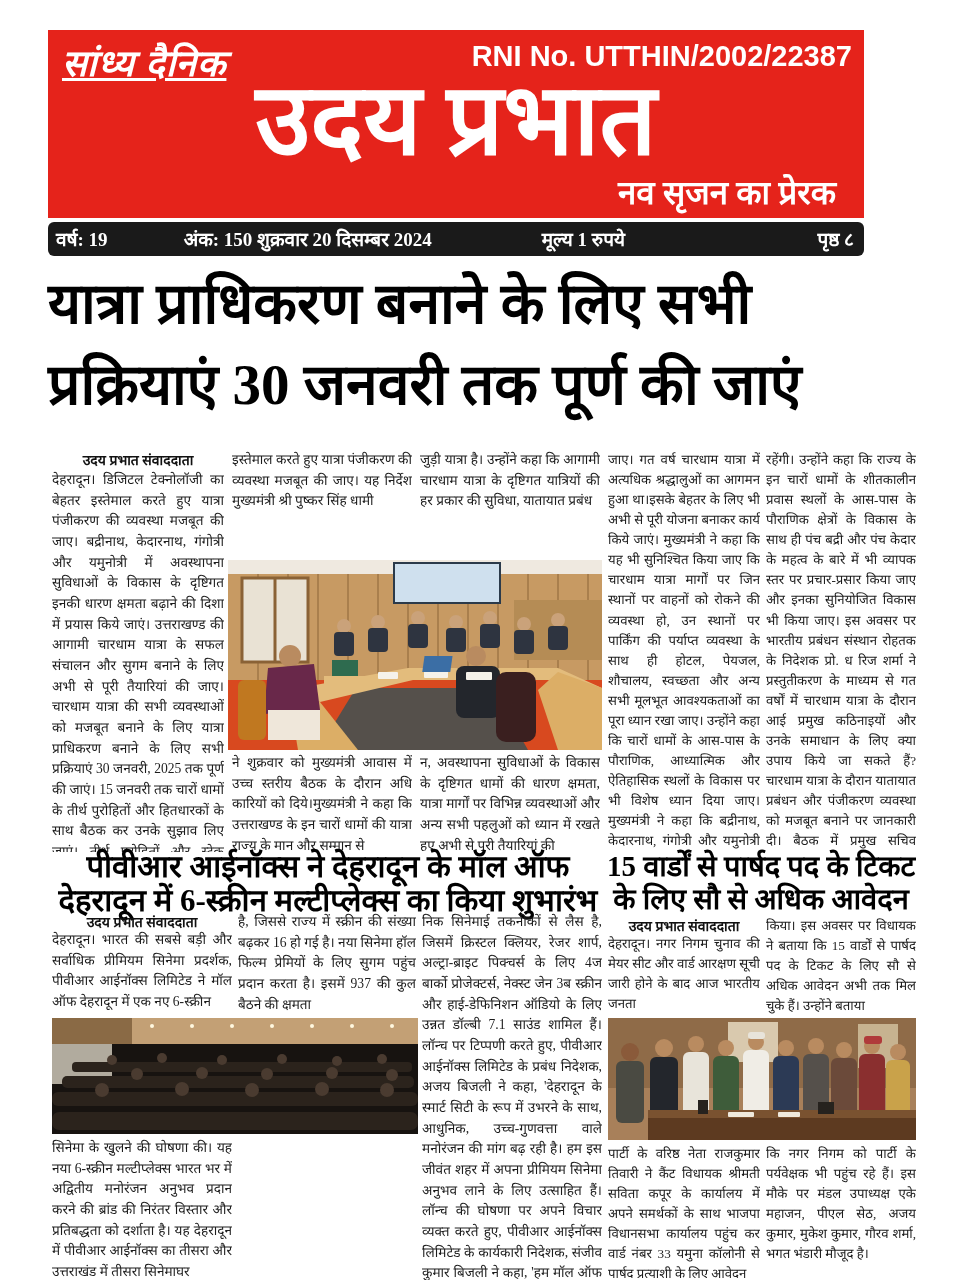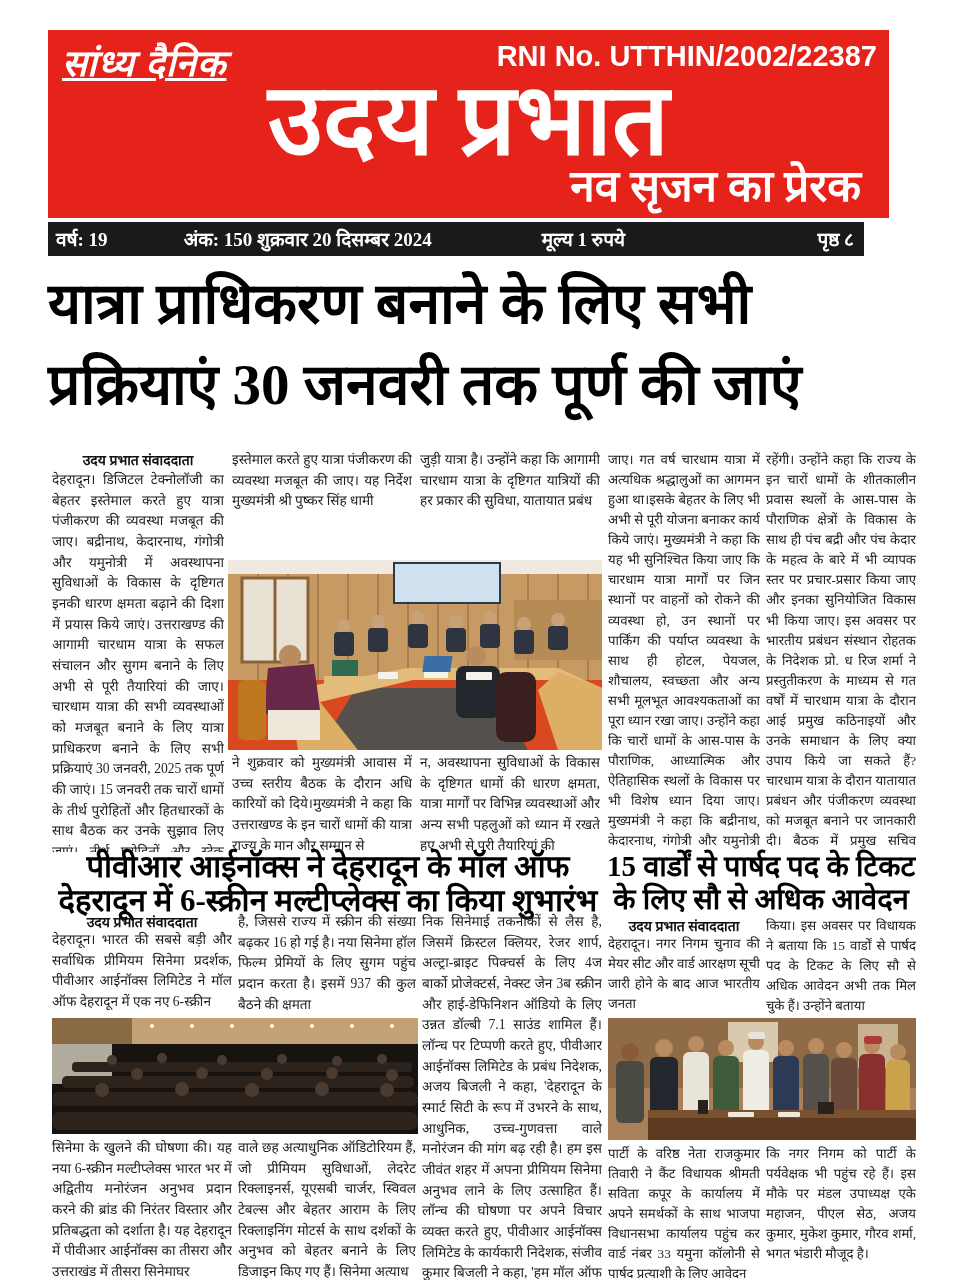--- a/index.html
+++ b/index.html
@@ -8,36 +8,36 @@
     font-family:"Liberation Serif","DejaVu Serif",serif;
     -webkit-font-smoothing:antialiased;
   }
   #page{
     position:relative;width:960px;height:1280px;background:#ffffff;overflow:hidden;
   }
   .abs{position:absolute;}
 
   
   .masthead{
-    left:48px;top:30px;width:816px;height:188px;background:#e5231b;color:#ffffff;padding-left:25px;
+    left:48px;top:30px;width:816px;height:188px;background:#e5231b;color:#ffffff;
   }
   .edition-label{
     position:absolute;left:14px;top:6px;font-size:37px;font-weight:bold;font-style:italic;
     text-decoration:underline;letter-spacing:1px;white-space:nowrap;
   }
   .rni{
     position:absolute;right:12px;top:10px;font-size:29px;font-weight:bold;
     font-family:"Liberation Sans","DejaVu Sans",sans-serif;white-space:nowrap;
   }
   .paper-title{
     position:absolute;left:0;right:0;top:36px;text-align:center;
     font-size:100px;font-weight:bold;line-height:1.1;white-space:nowrap;
   }
   .tagline{
-    position:absolute;right:28px;bottom:4px;font-size:44px;font-weight:bold;white-space:nowrap;
+    position:absolute;right:28px;bottom:4px;font-size:33px;font-weight:bold;white-space:nowrap;
   }
 
   
   .datebar{
     left:48px;top:222px;width:816px;height:34px;background:#1a1a1a;color:#ffffff;
     display:flex;align-items:center;font-size:19px;font-weight:bold;
   }
   .datebar span{white-space:nowrap;}
   .db-year{margin-left:8px;}
   .db-issue{margin-left:76px;}
@@ -71,21 +71,21 @@
 
 <div id="page">
 
   <div class="abs masthead" style="background: rgb(229, 35, 27);">
     <div class="edition-label">सांध्य दैनिक</div>
     <div class="rni">RNI No. UTTHIN/2002/22387</div>
     <div class="paper-title">उदय प्रभात</div>
     <div class="tagline">नव सृजन का प्रेरक</div>
   </div>
 
-  <div class="abs datebar" style="background: rgb(26, 26, 26);">
+  <div class="abs datebar" style="background: rgb(26, 26, 26); border-radius: 6px;">
     <span class="db-year">वर्ष: 19</span>
     <span class="db-issue">अंक: 150 शुक्रवार 20 दिसम्बर 2024</span>
     <span class="db-price">मूल्य 1 रुपये</span>
     <span class="db-page">पृष्ठ ८</span>
   </div>
 
   <div class="abs lead-headline">यात्रा प्राधिकरण बनाने के लिए सभी प्रक्रियाएं 30 जनवरी तक पूर्ण की जाएं</div>
 
   <div class="abs byline" style="left:52px;top:450px;width:172px;">उदय प्रभात संवाददाता</div>
   <div class="abs bodytext" style="left:52px;top:470px;width:172px;height:382px;">देहरादून। डिजिटल टेक्नोलॉजी का बेहतर इस्तेमाल करते हुए यात्रा पंजीकरण की व्यवस्था मजबूत की जाए। बद्रीनाथ, केदारनाथ, गंगोत्री और यमुनोत्री में अवस्थापना सुविधाओं के विकास के दृष्टिगत इनकी धारण क्षमता बढ़ाने की दिशा में प्रयास किये जाएं। उत्तराखण्ड की आगामी चारधाम यात्रा के सफल संचालन और सुगम बनाने के लिए अभी से पूरी तैयारियां की जाए। चारधाम यात्रा की सभी व्यवस्थाओं को मजबूत बनाने के लिए यात्रा प्राधिकरण बनाने के लिए सभी प्रक्रियाएं 30 जनवरी, 2025 तक पूर्ण की जाएं। 15 जनवरी तक चारों धामों के तीर्थ पुरोहितों और हितधारकों के साथ बैठक कर उनके सुझाव लिए जाएं। तीर्थ पुरोहितों और स्टेक होल्डरों से सुझाव लेकर यात्रा प्रबंधन के लिए जो अच्छा हो सकता है, वह किया जाए। सुव्यवस्थित चारधाम यात्रा के लिए डिजिटल टेक्नोलॉजी का बेहतर</div>
@@ -216,21 +216,20 @@
         <circle cx="50" cy="72" r="7"></circle>
           <circle cx="130" cy="71" r="7"></circle>
           <circle cx="200" cy="72" r="7"></circle>
         <circle cx="270" cy="71" r="7"></circle>
           <circle cx="335" cy="72" r="7"></circle>
       </g>
     </svg>
   </div>
 
   <div class="abs bodytext" style="left:52px;top:1138px;width:180px;height:140px;">सिनेमा के खुलने की घोषणा की। यह नया 6-स्क्रीन मल्टीप्लेक्स भारत भर में अद्वितीय मनोरंजन अनुभव प्रदान करने की ब्रांड की निरंतर विस्तार और प्रतिबद्धता को दर्शाता है। यह देहरादून में पीवीआर आईनॉक्स का तीसरा और उत्तराखंड में तीसरा सिनेमाघर</div>
-  <div class="abs bodytext" style="left:238px;top:1138px;width:178px;height:140px;">वाले छह अत्याधुनिक ऑडिटोरियम हैं, जो प्रीमियम सुविधाओं, लेदरेट रिक्लाइनर्स, यूएसबी चार्जर, स्विवल टेबल्स और बेहतर आराम के लिए रिक्लाइनिंग मोटर्स के साथ दर्शकों के अनुभव को बेहतर बनाने के लिए डिजाइन किए गए हैं। सिनेमा अत्याध</div>
 
   <div class="abs subhead s3-head">15 वार्डों से पार्षद पद के टिकट के लिए सौ से अधिक आवेदन</div>
 
   <div class="abs byline" style="left:608px;top:916px;width:152px;">उदय प्रभात संवाददाता</div>
   <div class="abs bodytext" style="left:608px;top:934px;width:152px;height:80px;font-size:13.2px;">देहरादून। नगर निगम चुनाव की मेयर सीट और वार्ड आरक्षण सूची जारी होने के बाद आज भारतीय जनता</div>
   <div class="abs bodytext" style="left:766px;top:916px;width:150px;height:98px;font-size:13.2px;">किया। इस अवसर पर विधायक ने बताया कि 15 वार्डों से पार्षद पद के टिकट के लिए सौ से अधिक आवेदन अभी तक मिल चुके हैं। उन्होंने बताया</div>
 
   <div class="abs photo-frame" style="left:608px;top:1018px;width:308px;height:122px;">
     <svg width="308" height="122" viewBox="0 0 308 122">
       <rect width="308" height="122" fill="#a8805a"></rect>

